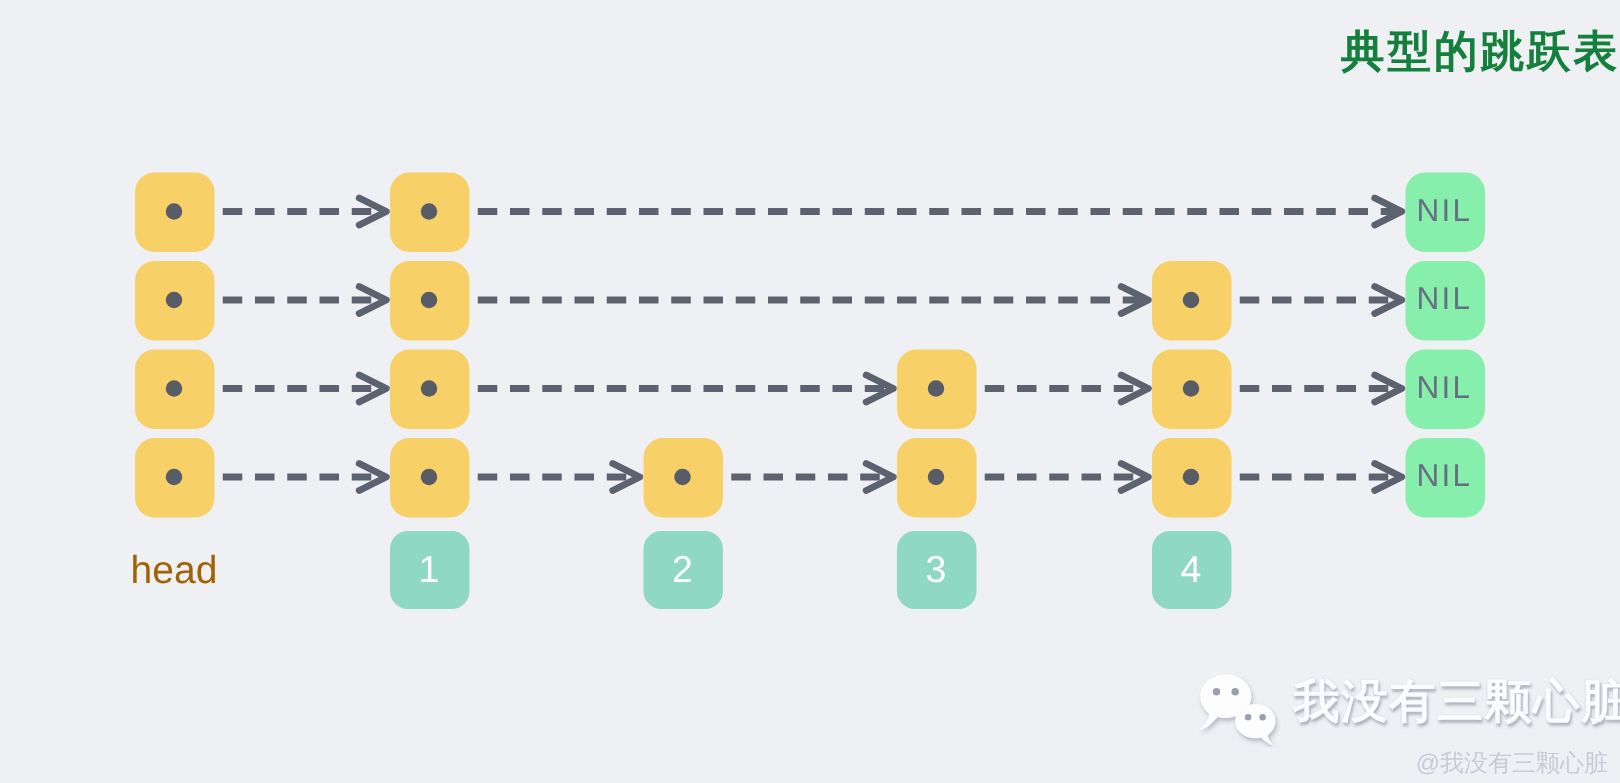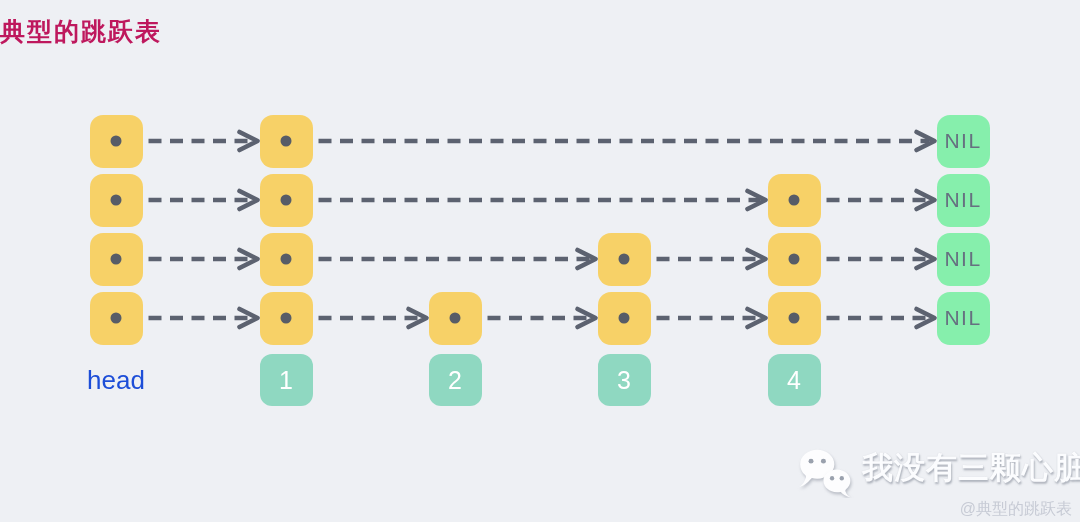--- a/index.html
+++ b/index.html
@@ -1,41 +1,41 @@
 <!DOCTYPE html>
 <html><head>
 <meta charset="utf-8">
 <style>
   html,body{margin:0;padding:0;background:#eef0f4;}
   .stage{
     position:relative;width:1080px;height:522px;background:#eef0f4;
     font-family:"Liberation Sans",sans-serif;overflow:hidden;
   }
   .title{
-    position:absolute;left:0;right:0;top:15px;text-align:left;
-    font-size:25px;font-weight:700;color:#be185d;letter-spacing:2px;
+    position:absolute;left:0;right:0;top:15px;text-align:right;
+    font-size:29px;font-weight:700;color:#15803d;letter-spacing:2px;
   }
   #arrow-layer{position:absolute;left:0;top:0;width:1080px;height:522px;}
   .box{position:absolute;width:53px;height:53px;border-radius:13px;box-sizing:border-box;}
   .node{background:#f7d167;}
   .dot{
     position:absolute;left:50%;top:50%;width:11px;height:11px;
     transform:translate(-50%,-50%);border-radius:50%;background:#575c67;
   }
   .nil{
     background:#86efac;display:flex;align-items:center;justify-content:center;
     font-size:21px;color:#667080;letter-spacing:1.5px;
   }
   .label-box{
     position:absolute;width:53px;height:52px;border-radius:12px;background:#8fd8c1;
     display:flex;align-items:center;justify-content:center;font-size:25px;color:#ffffff;
   }
   .head-label{
     position:absolute;transform:translate(-50%,-50%);
-    font-size:26px;color:#1d4ed8;
+    font-size:26px;color:#a16207;
   }
   .watermark{position:absolute;left:796px;top:446px;display:flex;align-items:flex-start;}
   .wechat-svg{width:58px;height:52px;}
   .brand{
     font-size:31px;font-weight:700;color:#fbfcfe;letter-spacing:1px;
     text-shadow:1px 2px 2px rgba(142,148,160,0.65), 0 0 1px rgba(160,165,175,0.4);
     margin-left:8px;line-height:44px;white-space:nowrap;
   }
   .credit{position:absolute;right:8px;top:499px;font-size:16px;color:#c7cbd5;}
 </style>
@@ -152,15 +152,15 @@
           C 47.8 42.2 47.5 42.9 47.7 43.6 C 48.5 46.4 50.5 48.4 53 49.5
           C 48.4 48.7 45.2 46.3 43.3 44.2 C 42.1 44.5 40.8 44.5 39.5 44.5
           C 32.3 44.5 26.5 39.6 26.5 33.5 C 26.5 27.4 32.3 22.5 39.5 22.5 Z"></path>
         <circle cx="34.8" cy="31" r="2.1" fill="#9aa1ad"></circle>
         <circle cx="44.2" cy="31" r="2.1" fill="#9aa1ad"></circle>
       </g>
     </svg>
     <span class="brand">我没有三颗心脏</span>
   </div>
 
-  <div class="credit">@典型的跳跃表</div>
+  <div class="credit">@我没有三颗心脏</div>
 
 </div>
 
 </body></html>

